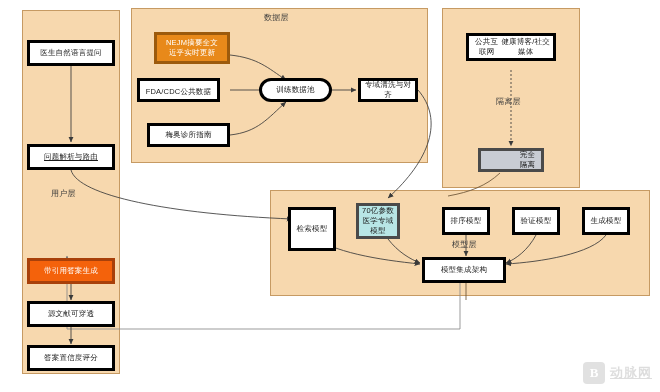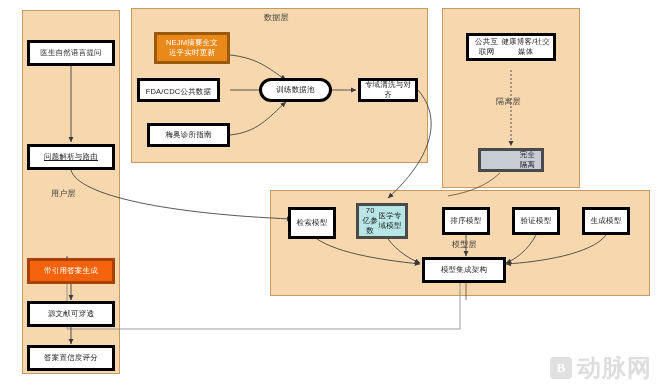--- a/index.html
+++ b/index.html
@@ -91,24 +91,25 @@
     background: #dcdcdc;
     display: flex;
     align-items: center;
     justify-content: center;
     font-size: 13px;
     font-weight: bold;
     color: #ffffff;
     font-family: "Liberation Serif", serif;
   }
   .wm-text {
-    font-size: 24px;
+    font-size: 13px;
     color: #d8d8d8;
     font-weight: bold;
     letter-spacing: 1px;
+    text-decoration: underline;
   }
 </style>
 </head>
 <body>
 
 <div id="canvas">
 
   <div class="layer-box" style="left:22px; top:10px; width:98px; height:364px;"></div>
 
   <div class="layer-box" style="left:131px; top:8px; width:297px; height:155px;"></div>
@@ -218,25 +219,25 @@
 
   <div class="node" style="left:466px; top:33px; width:90px; height:28px; flex-direction:row;">
     <span class="lines">公共互联网</span>
     <span class="lines">健康博客/社交媒体</span>
   </div>
 
   <div class="node gray" style="left:478px; top:148px; width:66px; height:24px;padding-left:36px;">
     <span>完全隔离</span>
   </div>
 
-  <div class="node" style="left:288px; top:207px; width:48px; height:32px;">
+  <div class="node" style="left:288px; top:207px; width:48px; height:44px;">
     <span>检索模型</span>
   </div>
 
-  <div class="node cyan" style="left:356px; top:203px; width:52px; height:36px; flex-direction:row;">
+  <div class="node cyan" style="left:356px; top:203px; width:44px; height:36px; flex-direction:column;">
     <span class="lines">70亿参数</span>
     <span class="lines">医学专域模型</span>
   </div>
 
   <div class="node" style="left:442px; top:207px; width:48px; height:28px;">
     <span>排序模型</span>
   </div>
 
   <div class="node" style="left:512px; top:207px; width:48px; height:28px;">
     <span>验证模型</span>

